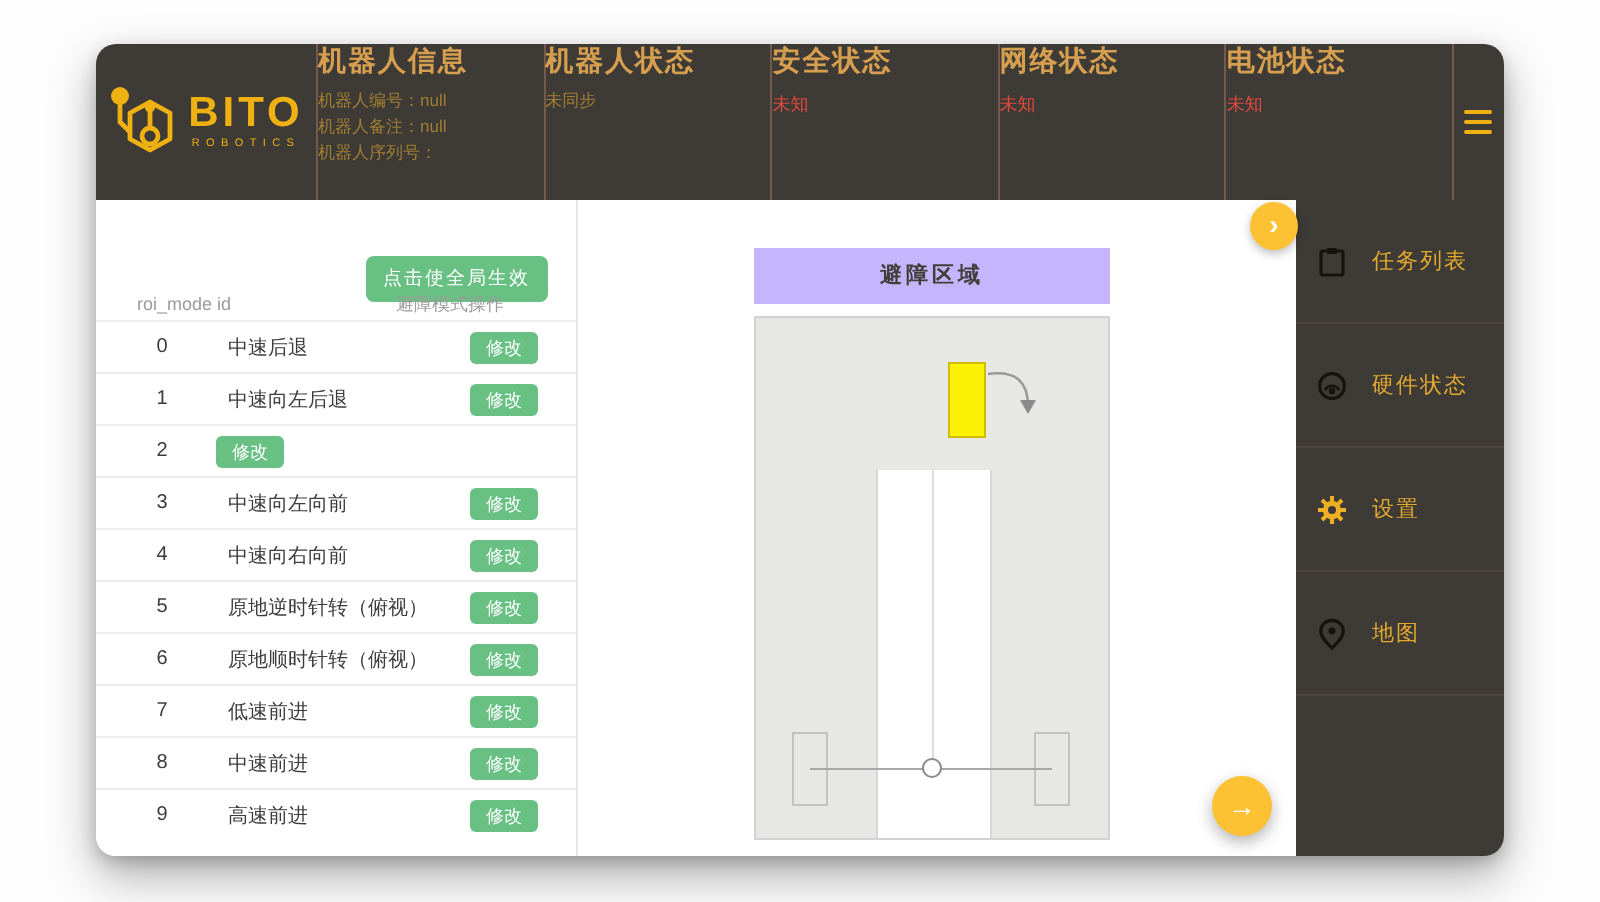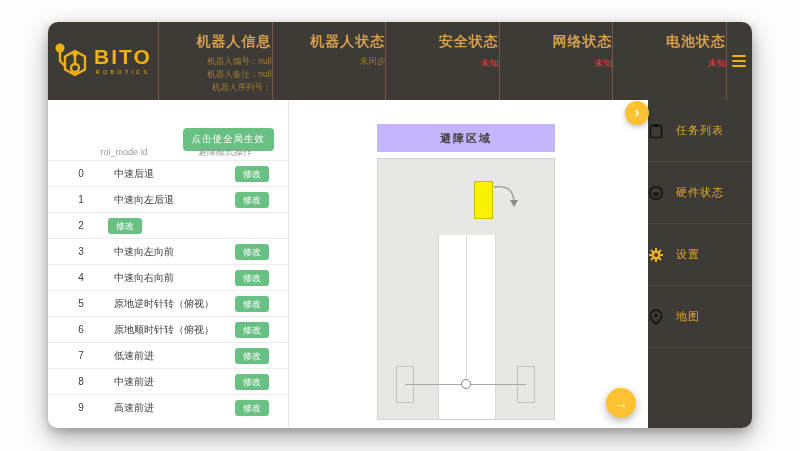--- a/index.html
+++ b/index.html
@@ -10,45 +10,45 @@
     background:#ffffff; border-radius:10px; overflow:hidden;
     box-shadow:0 10px 24px rgba(0,0,0,0.32), 0 3px 8px rgba(0,0,0,0.18); }
 
   
   .header { position:absolute; left:0; top:0; right:0; height:78px; background:#3e3a35;
     display:flex; align-items:stretch; z-index:3; }
   .logo-block { width:110px; display:flex; align-items:center; justify-content:center; gap:6px; }
   .brand-text { display:flex; flex-direction:column; align-items:center; line-height:1; }
   .brand-name { color:#eeb111; font-size:21px; font-weight:bold; letter-spacing:2px; }
   .brand-sub  { color:#eeb111; font-size:5.5px; letter-spacing:3.2px; margin-top:3px; }
-  .hsec { flex:1; border-left:1px solid #75594a; text-align:right; padding-top:11px; }
+  .hsec { flex:1; border-left:1px solid #75594a; text-align:left; padding-top:0; }
   .hsec .title { font-size:14px; font-weight:bold; color:#d59f4f; letter-spacing:1px; margin-bottom:4px; }
   .hsec .sub   { font-size:8.5px; color:#a07e33; line-height:1.55; }
   .hsec .status { font-size:9px; color:#e04a3f; margin-top:6px; }
   .menu-block { width:26px; border-left:1px solid #75594a; display:flex; flex-direction:column;
     align-items:center; justify-content:center; gap:3px; cursor:pointer; }
   .menu-block .bar { width:14px; height:2px; background:#eeb111; border-radius:1px; }
 
   
   .sidebar { position:absolute; top:78px; right:0; width:104px; bottom:0; background:#3e3a35; z-index:2; }
   .side-item { height:62px; border-bottom:1px solid #4b4540; display:flex; align-items:center;
-    gap:12px; cursor:pointer; }
+    padding-left:10px; gap:12px; cursor:pointer; }
   .side-icon { width:16px; height:16px; flex:0 0 16px; }
   .side-label { color:#e2a92f; font-size:11px; letter-spacing:1px; }
 
   
   .content { position:absolute; left:0; top:78px; right:104px; bottom:0; background:#fff; }
 
   
   .left-panel { position:absolute; left:0; top:0; bottom:0; width:241px; border-right:1px solid #e7e7e7; }
   .apply-btn { position:absolute; top:28px; right:14px; background:#68c083; color:#fff;
     font-size:9.5px; padding:5px 9px; border-radius:4px; border:none; cursor:pointer; letter-spacing:1px; }
   .tbl { position:absolute; left:0; right:0; top:44px; }
   .tbl-head { display:flex; align-items:center; height:16px; padding-left:14px; font-size:9px; color:#9b9b9b; }
-  .th-id { width:60px; text-align:center;margin-left:32px; }
+  .th-id { width:60px; text-align:center; }
   .th-mode { margin-left:6px; flex:1; text-align:right; }
   .th-action { width:40px; text-align:left; margin-right:14px; }
   .tbl-row { display:flex; align-items:center; height:26px; border-top:1px solid #ededed;
     font-size:10px; color:#3c3c3c; }
   .td-id { width:60px; text-align:center; padding-left:6px; }
   .td-mode { margin-left:6px; flex:1; text-align:left; }
   .mod-btn { width:34px; height:16px; line-height:16px; text-align:center; background:#68c083;
     color:#fff; font-size:9px; border:none; border-radius:3px; margin-right:19px; cursor:pointer; }
 
   

